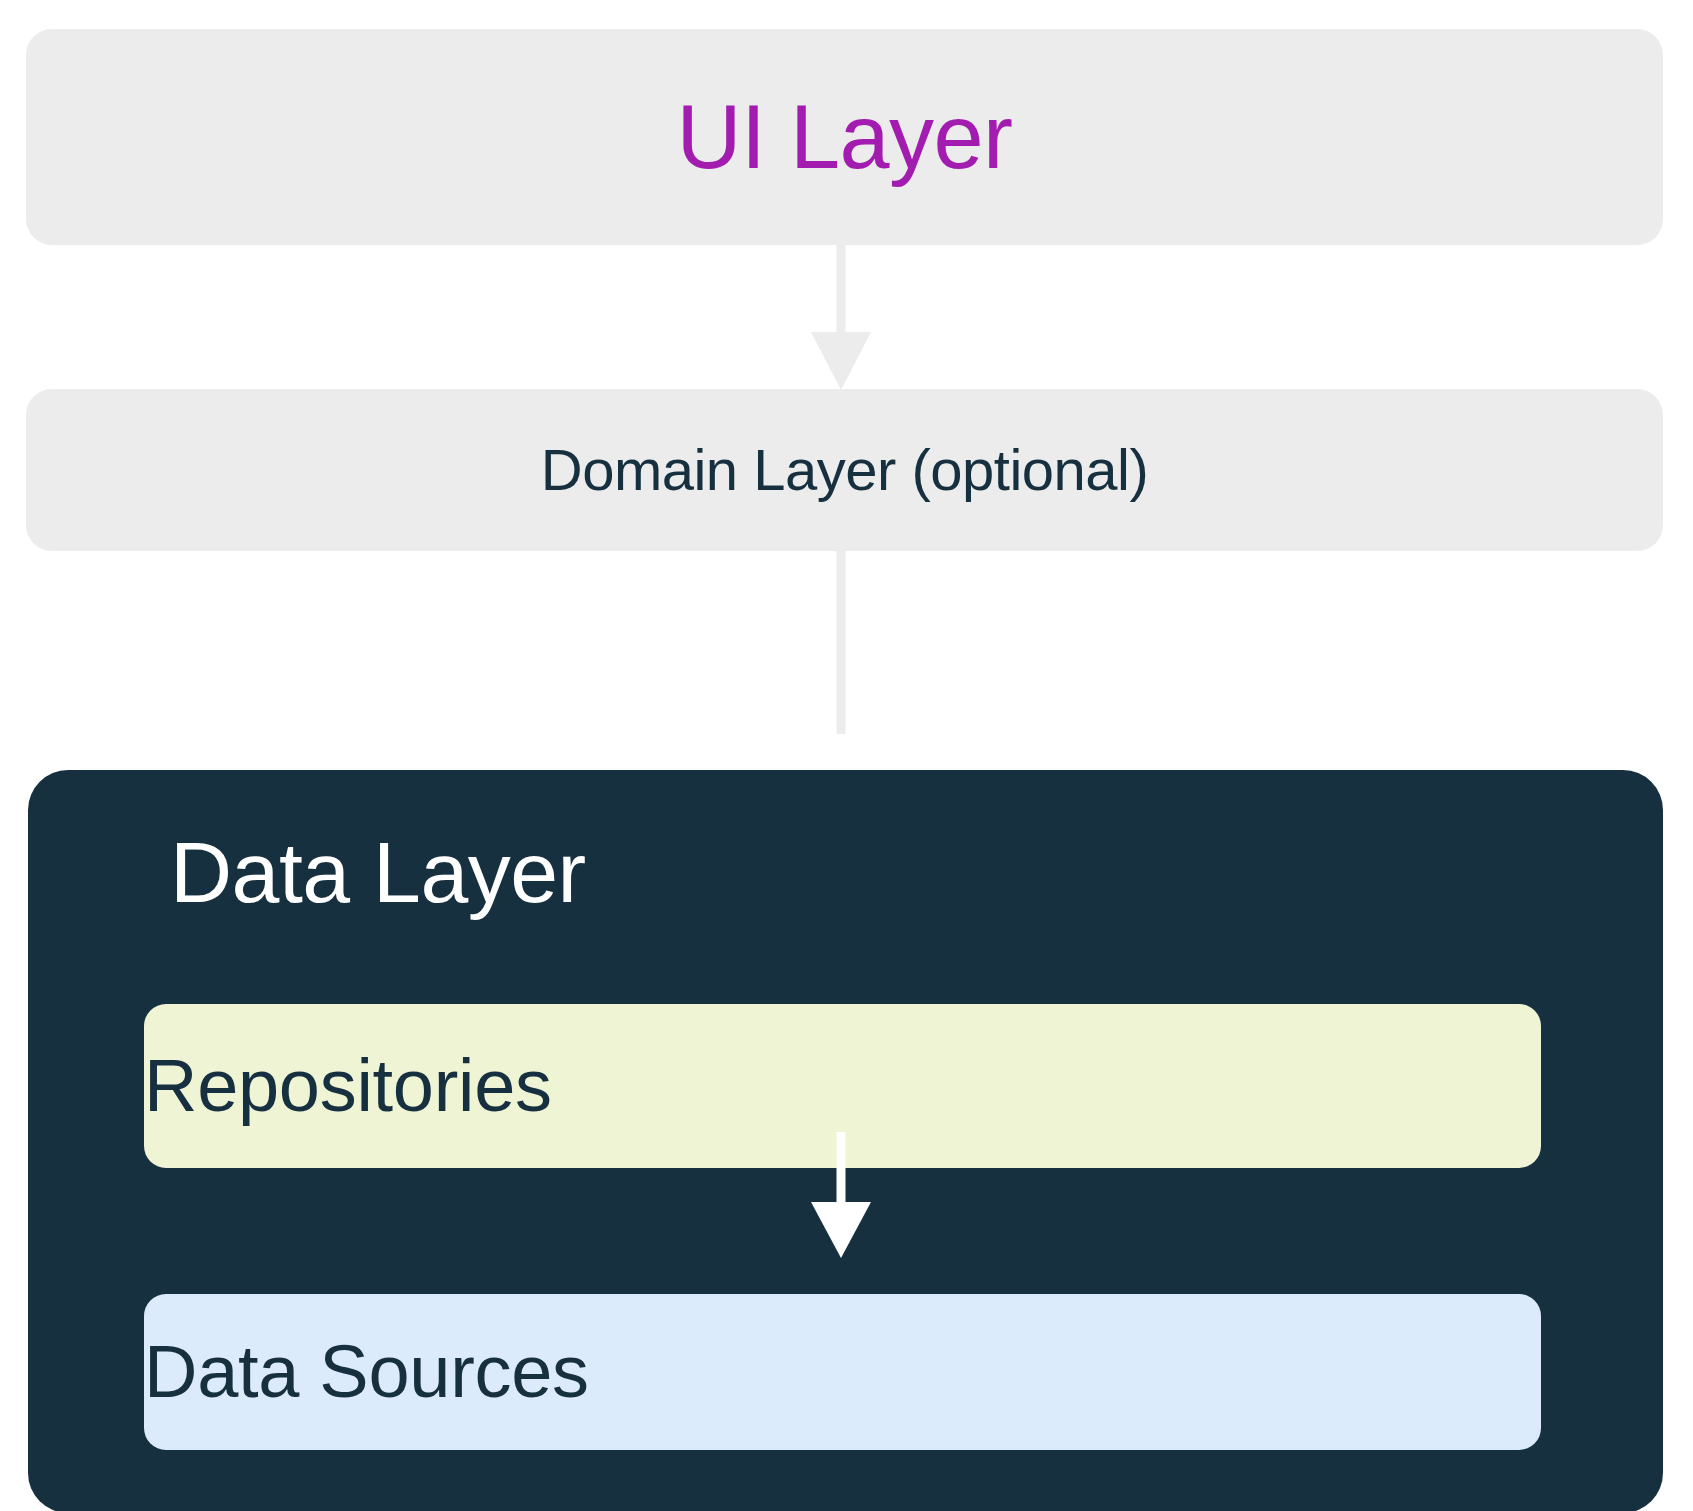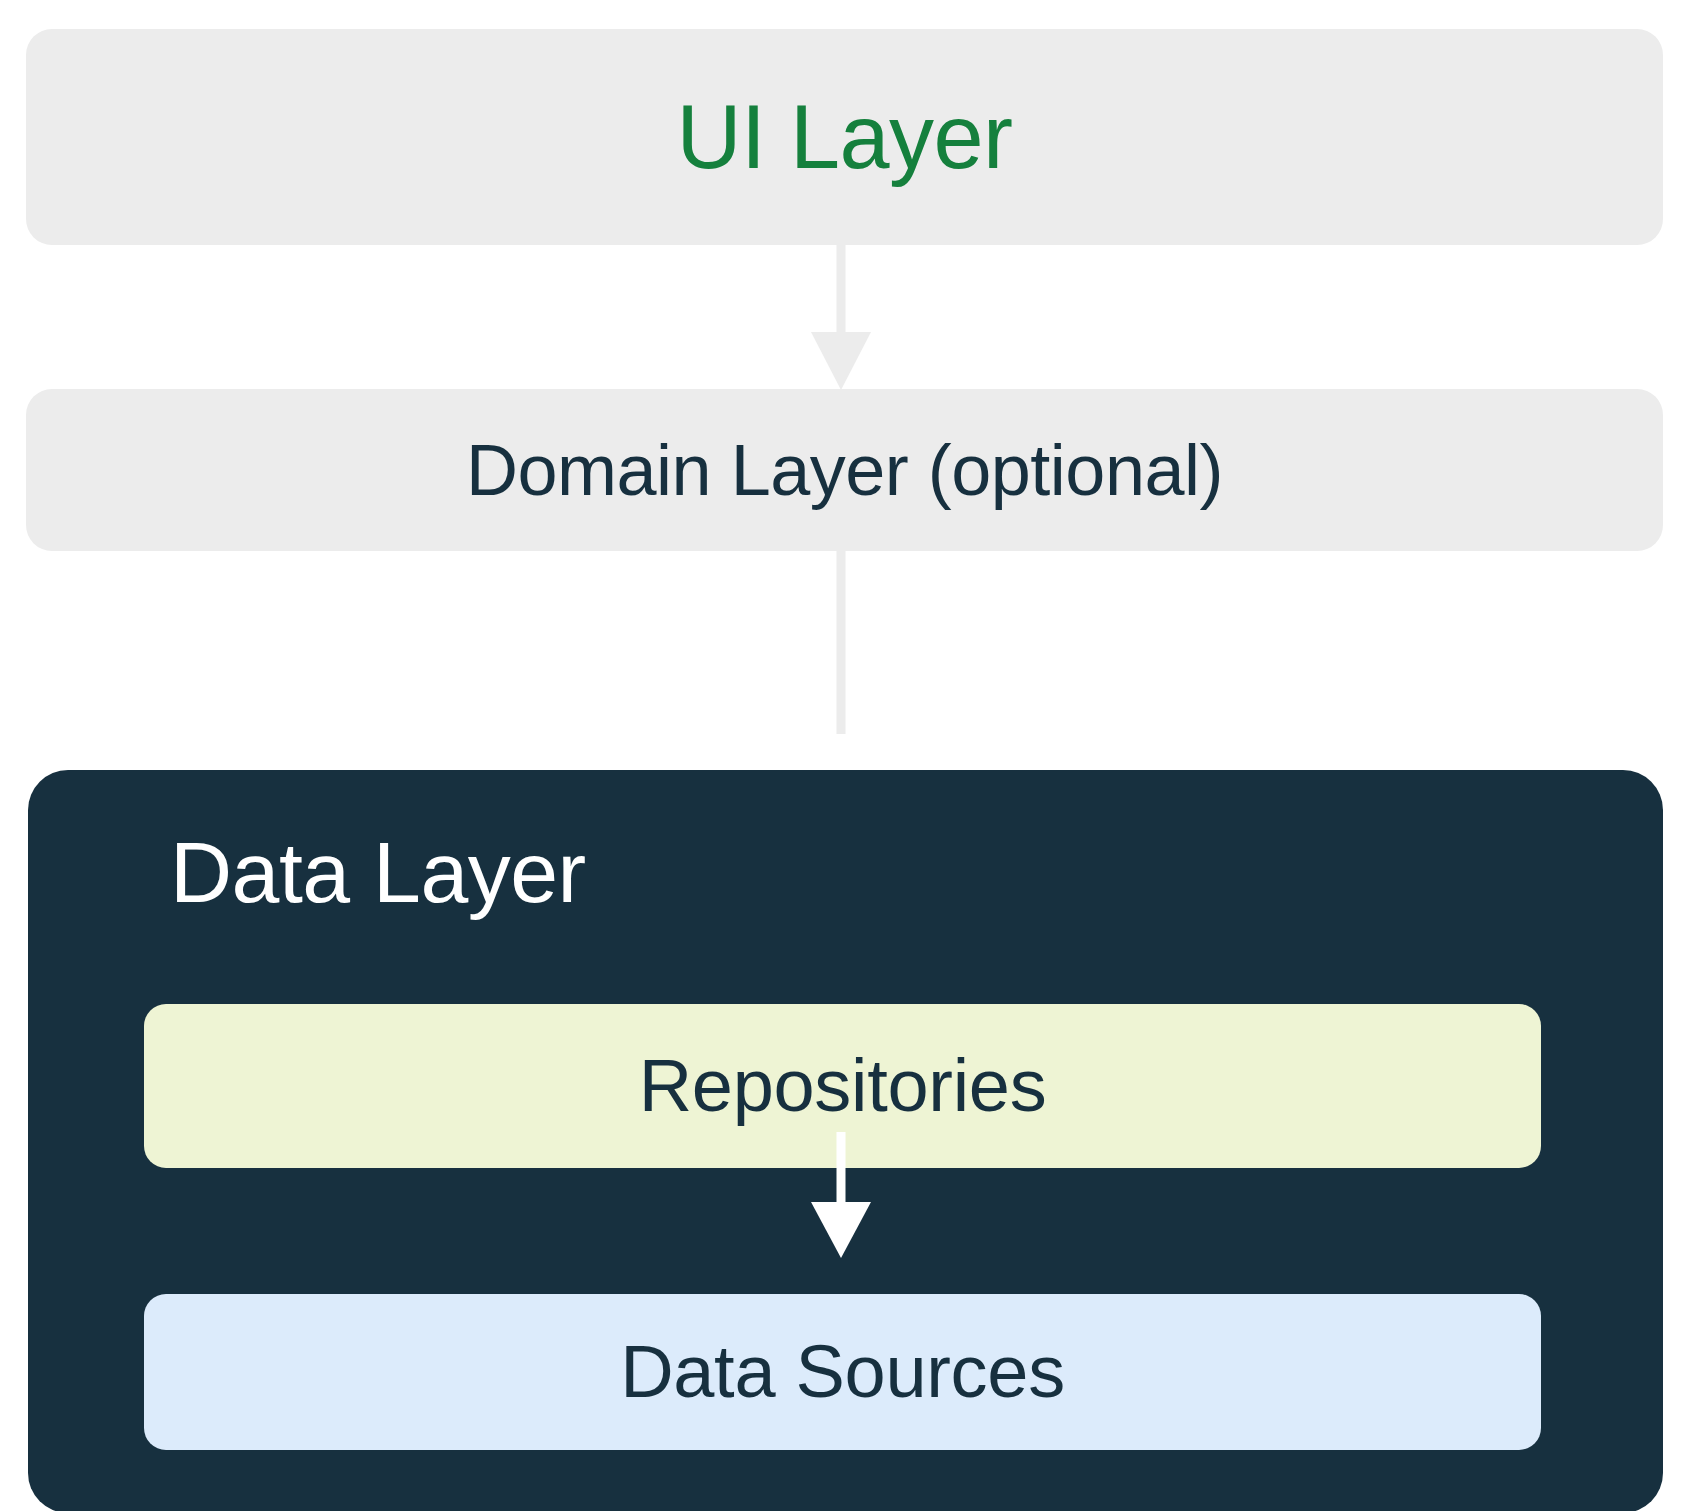--- a/index.html
+++ b/index.html
@@ -35,37 +35,37 @@
   
   .ui-layer {
     left: 26px;
     top: 29px;
     width: 1637px;
     height: 216px;
     background: #ececec;
     border-radius: 26px;
   }
   .ui-layer .layer-label {
-    color: #15803d;
+    color: #a21caf;
     font-size: 90px;
     font-weight: 400;
   }
 
   
   .domain-layer {
     left: 26px;
     top: 389px;
     width: 1637px;
     height: 162px;
     background: #ececec;
     border-radius: 26px;
   }
   .domain-layer .layer-label {
     color: #17303f;
-    font-size: 72px;
+    font-size: 58px;
     font-weight: 400;
   }
 
   
   .data-layer {
     left: 28px;
     top: 770px;
     width: 1635px;
     height: 743px;
     background: #17303f;
@@ -83,21 +83,20 @@
     letter-spacing: -0.5px;
     white-space: nowrap;
   }
 
   
   .inner-box {
     position: absolute;
     box-sizing: border-box;
     display: flex;
     align-items: center;
-    justify-content: center;
     border-radius: 22px;
   }
   .inner-label {
     color: #17303f;
     font-size: 74px;
     font-weight: 400;
     line-height: 1;
     letter-spacing: -0.3px;
     white-space: nowrap;
   }

